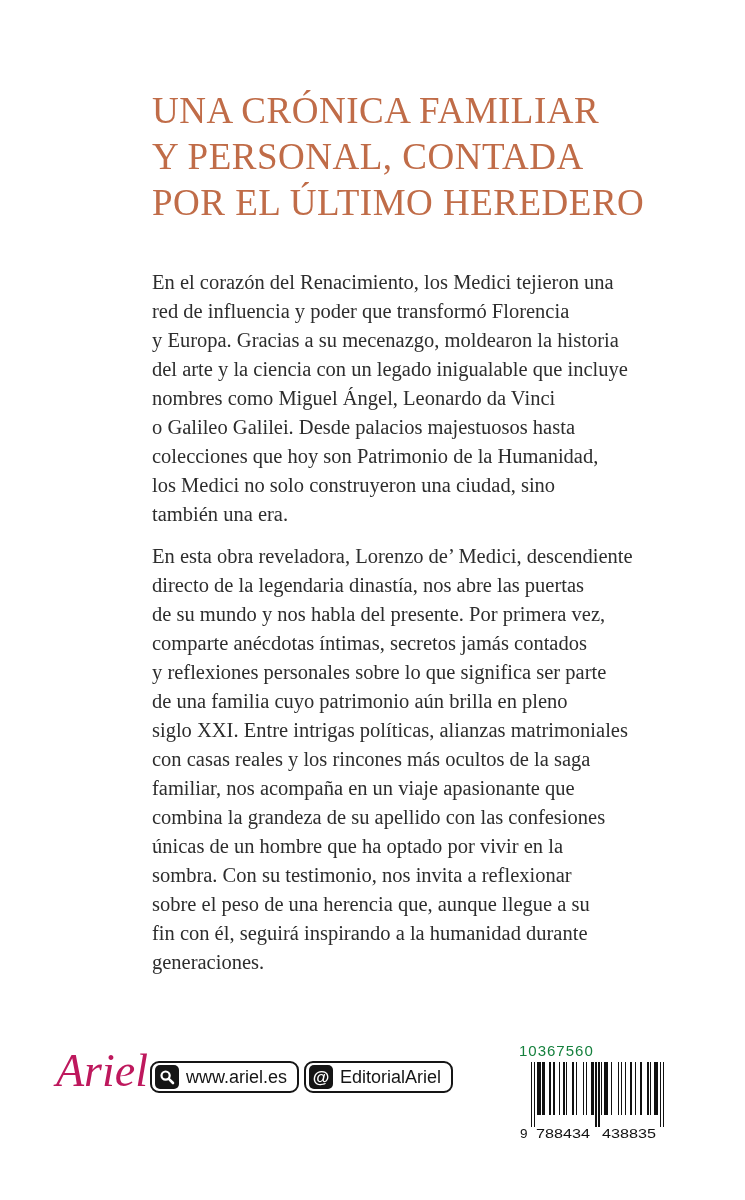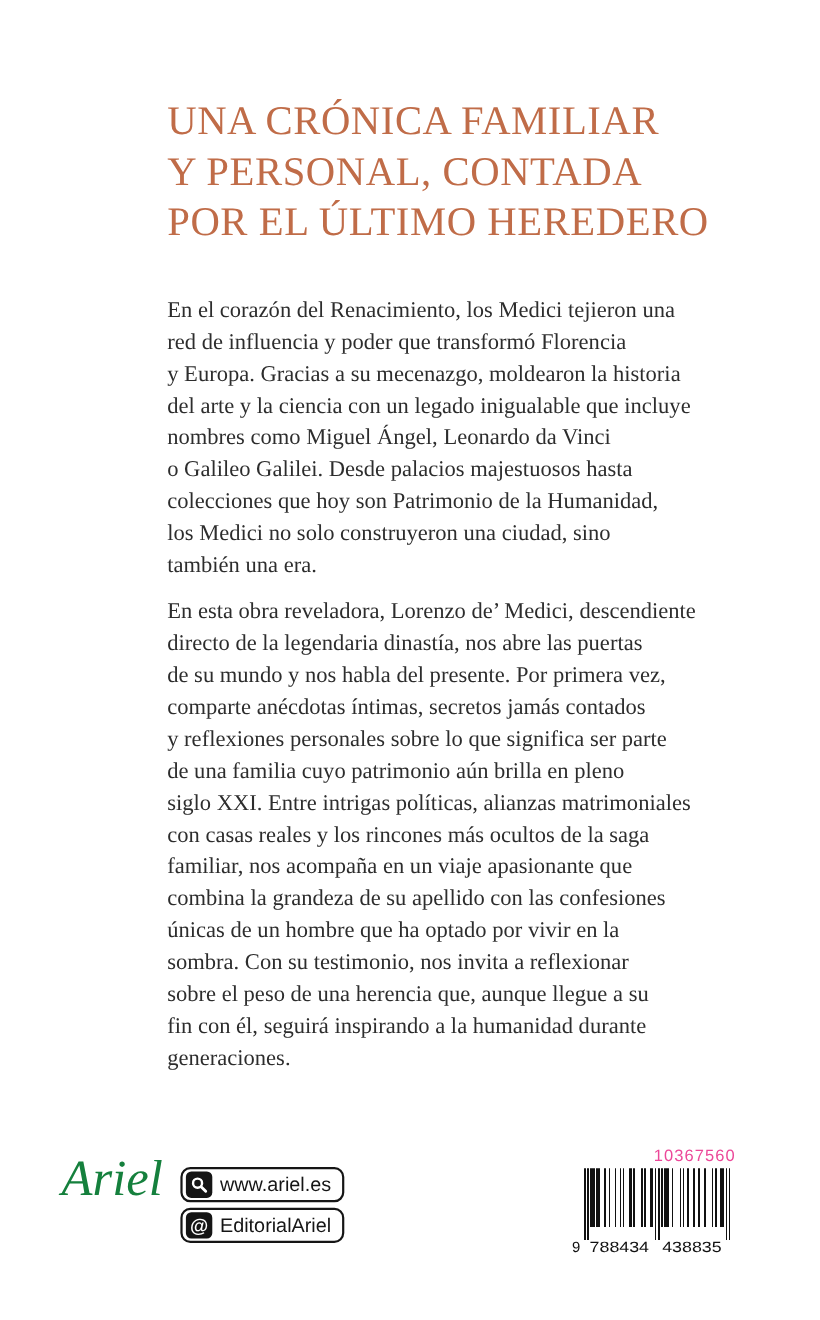--- a/index.html
+++ b/index.html
@@ -38,26 +38,26 @@
     line-height:29px;
     white-space:pre-line;
   }
   .publisher-logo{
     position:absolute;
     left:56px;top:1048px;
     font-family:"Liberation Serif", serif;
     font-style:italic;
     font-size:46px;
     line-height:46px;
-    color:#15803d;
+    color:#be185d;
   }
   .badges{
     position:absolute;
-    left:164px;top:1061px;
-    display:flex;flex-direction:column;gap:5px;
+    left:150px;top:1061px;
+    display:flex;gap:5px;
   }
   .badge{
     display:inline-flex;
     align-items:center;
     gap:7px;
     border:2px solid #151515;
     border-radius:9px;
     padding:2px 10px 2px 3px;
     background:#ffffff;
     width:max-content;
@@ -83,22 +83,22 @@
   }
   .barcode{
     position:absolute;
     left:519px;top:1042px;
     width:150px;
   }
   .bc-num{
     font-family:"Liberation Sans", sans-serif;
     font-size:15px;
     letter-spacing:1px;
-    color:#ec4899;
-    text-align:right;
+    color:#15803d;
+    text-align:left;
     margin-bottom:3px;
   }
   .bc-svg-wrap{width:150px;}
 </style>
 </head>
 <body>
 
 <div class="page">
 
   <h1 class="headline" style="color: rgb(192, 108, 72);">UNA CRÓNICA FAMILIAR

